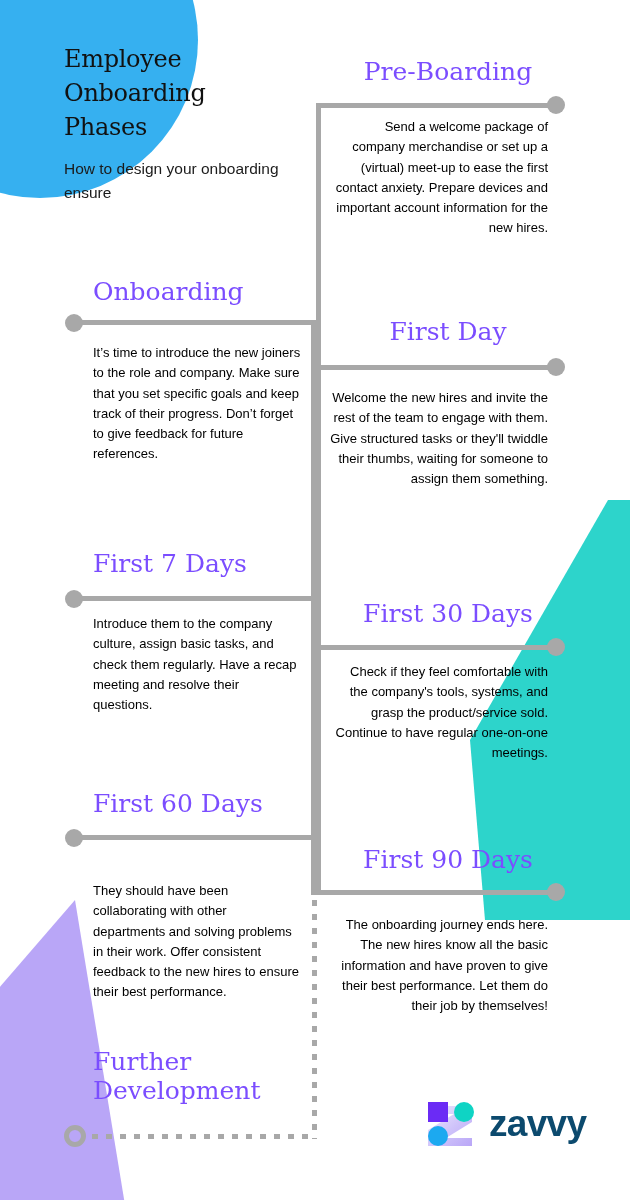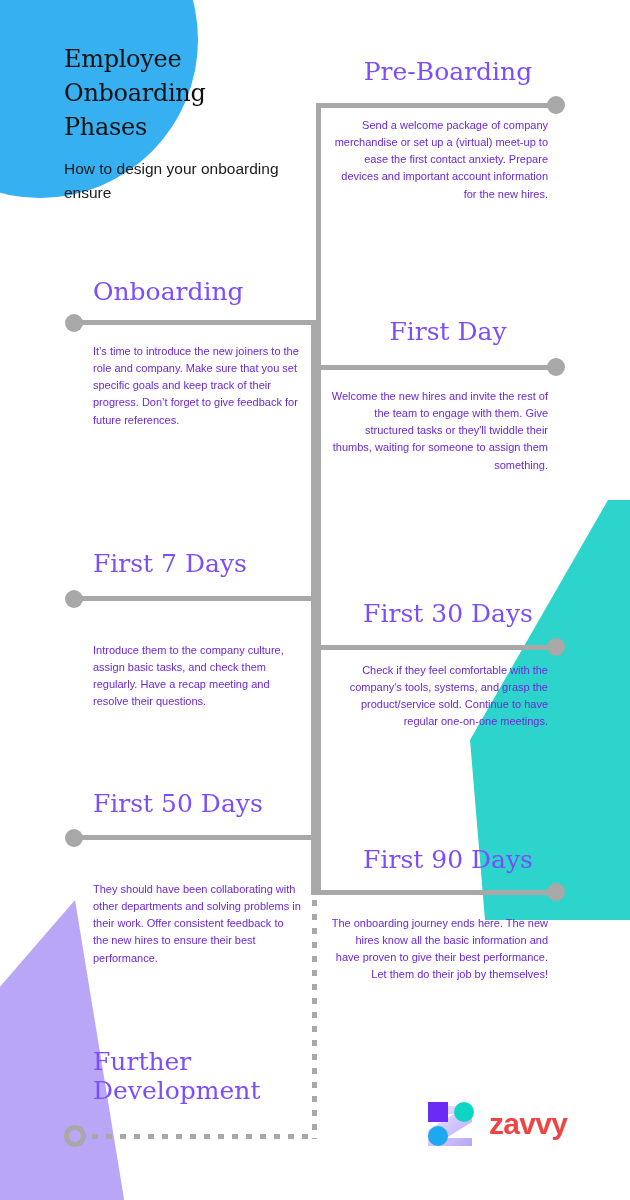--- a/index.html
+++ b/index.html
@@ -78,23 +78,23 @@
     line-height: 1.15;
     color: #7B4DFF;
     font-weight: 400;
     white-space: nowrap;
   }
   .phase.left  .phase-title { text-align: left;  }
   .phase.right .phase-title { text-align: center; }
 
   .phase-body {
     font-family: "Liberation Sans", sans-serif;
-    font-size: 11px;
+    font-size: 13px;
     line-height: 1.56;
-    color: #6d28d9;
+    color: #000000;
   }
   .phase.left  .phase-body { text-align: left;  }
   .phase.right .phase-body { text-align: right; }
 
   
   .connector { position: absolute; height: 5px; background: #a8a8a8; z-index: 3; }
   .knob {
     position: absolute;
     width: 18px; height: 18px;
     border-radius: 50%;
@@ -130,23 +130,23 @@
     position: absolute;
     left: 424px; top: 1098px;
     display: flex;
     align-items: center;
     gap: 13px;
     z-index: 6;
   }
   #logo-mark { width: 52px; height: 52px; display: block; }
   #logo-word {
     font-family: "Liberation Sans", sans-serif;
-    font-size: 30px;
+    font-size: 37px;
     font-weight: 700;
-    color: #ef4444;
+    color: #0c4a6e;
     letter-spacing: -0.7px;
     text-align: right;
   }
 </style>
 </head>
 <body>
 
 <div id="page">
 
   <div class="shape" id="blue-blob"></div>
@@ -199,35 +199,35 @@
   <div class="knob" style="left:547px; top:358px;"></div>
   <div class="phase right" style="left:330px; top:388px; width:218px;">
     <div class="phase-body">Welcome the new hires and invite the rest of the team to engage with them. Give structured tasks or they'll twiddle their thumbs, waiting for someone to assign them something.</div>
   </div>
 
   <div class="phase left" style="left:93px; top:550px; width:230px;">
     <div class="phase-title">First 7 Days</div>
   </div>
   <div class="connector" style="left:74px; top:596px; width:242px;"></div>
   <div class="knob" style="left:65px; top:590px;"></div>
-  <div class="phase left" style="left:93px; top:614px; width:208px;margin-top:28px;">
+  <div class="phase left" style="left:93px; top:614px; width:208px;">
     <div class="phase-body">Introduce them to the company culture, assign basic tasks, and check them regularly. Have a recap meeting and resolve their questions.</div>
   </div>
 
   <div class="phase right" style="left:330px; top:600px; width:236px;">
     <div class="phase-title">First 30 Days</div>
   </div>
   <div class="connector" style="left:316px; top:645px; width:244px;"></div>
   <div class="knob" style="left:547px; top:638px;"></div>
   <div class="phase right" style="left:330px; top:662px; width:218px;">
     <div class="phase-body">Check if they feel comfortable with the company's tools, systems, and grasp the product/service sold. Continue to have regular one-on-one meetings.</div>
   </div>
 
   <div class="phase left" style="left:93px; top:790px; width:230px;">
-    <div class="phase-title">First 50 Days</div>
+    <div class="phase-title">First 60 Days</div>
   </div>
   <div class="connector" style="left:74px; top:835px; width:242px;"></div>
   <div class="knob" style="left:65px; top:829px;"></div>
   <div class="phase left" style="left:93px; top:861px; width:208px;margin-top:20px;">
     <div class="phase-body">They should have been collaborating with other departments and solving problems in their work. Offer consistent feedback to the new hires to ensure their best performance.</div>
   </div>
 
   <div class="phase right" style="left:330px; top:846px; width:236px;">
     <div class="phase-title">First 90 Days</div>
   </div>

